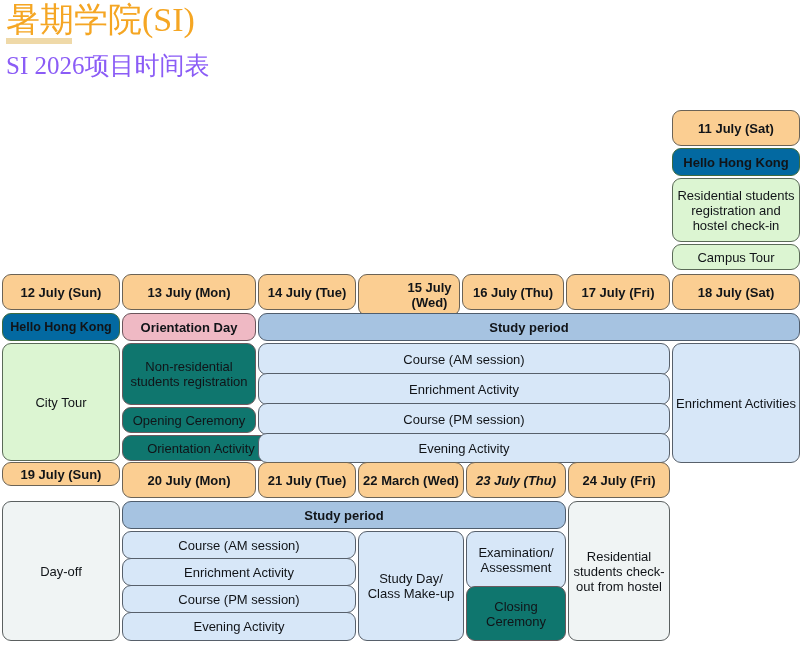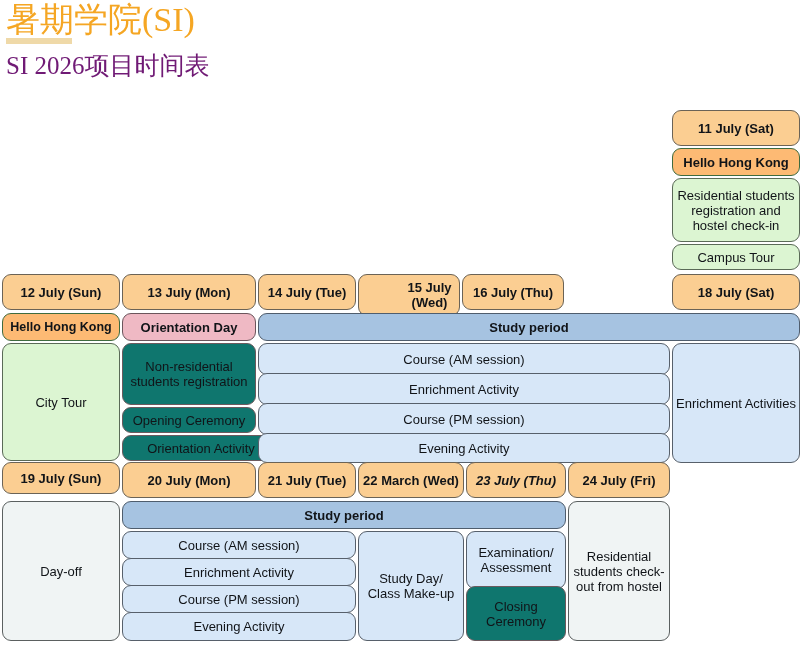--- a/index.html
+++ b/index.html
@@ -35,21 +35,21 @@
   .title-underline {
     width: 66px;
     height: 6px;
     background: #EFD9A8;
     margin-top: 2px;
     margin-bottom: 7px;
   }
   .title-sub {
     font-family: "Liberation Serif", serif;
     font-size: 25px;
-    color: #701a75;
+    color: #8b5cf6;
     line-height: 30px;
     white-space: nowrap;
   }
 
   
   .cell {
     position: absolute;
     border: 1px solid #555a5f;
     border-radius: 9px;
     display: flex;
@@ -60,21 +60,21 @@
     color: #111418;
     line-height: 15px;
     padding: 1px 3px;
     overflow: hidden;
     white-space: pre-line;
   }
   .cell.bold { font-weight: bold; }
 
   
   .c-date    { background: #FBCE92; border-color: #6b6356; }
-  .c-green   { background: #fdba74; border-color: #3f6b3f; }
+  .c-green   { background: #0369a1; border-color: #3f6b3f; }
   .c-greenlt { background: #DCF5D2; border-color: #5a6a57; }
   .c-pink    { background: #EFB9C4; border-color: #6b555c; }
   .c-pinklt  { background: #0f766e; border-color: #6b5a5e; }
   .c-blue    { background: #A6C3E1; border-color: #4f5d6d; }
   .c-bluelt  { background: #D7E7F8; border-color: #57606b; }
   .c-gray    { background: #F0F4F4; border-color: #5b6060; }
 </style>
 </head>
 <body>
 
@@ -92,40 +92,41 @@
 
   <div class="cell c-greenlt" style="left:672px; top:178px; width:128px; height:64px;">Residential students registration and hostel check-in</div>
 
   <div class="cell c-greenlt" style="left:672px; top:244px; width:128px; height:26px;">Campus Tour</div>
 
   <div class="cell c-date bold" style="left:2px;   top:274px; width:118px; height:36px;">12 July (Sun)</div>
   <div class="cell c-date bold" style="left:122px; top:274px; width:134px; height:36px;">13 July (Mon)</div>
   <div class="cell c-date bold" style="left:258px; top:274px; width:98px;  height:36px;">14 July (Tue)</div>
   <div class="cell c-date bold" style="left:358px; top:274px; width:102px; height:42px;padding-left:44px;">15 July (Wed)</div>
   <div class="cell c-date bold" style="left:462px; top:274px; width:102px; height:36px;">16 July (Thu)</div>
+  <div class="cell c-date bold" style="left:566px; top:274px; width:104px; height:36px;">17 July (Fri)</div>
   <div class="cell c-date bold" style="left:672px; top:274px; width:128px; height:36px;">18 July (Sat)</div>
 
   <div class="cell c-green bold" style="left:2px;   top:313px; width:118px; height:28px; font-size:12.5px;">Hello Hong Kong</div>
   <div class="cell c-pink bold" style="left:122px; top:313px; width:134px; height:28px;">Orientation Day</div>
   <div class="cell c-blue bold" style="left:258px; top:313px; width:542px; height:28px;">Study period</div>
 
   <div class="cell c-greenlt" style="left:2px; top:343px; width:118px; height:118px;">City Tour</div>
 
   <div class="cell c-pinklt" style="left:122px; top:343px; width:134px; height:62px;">Non-residential students registration</div>
   <div class="cell c-pinklt" style="left:122px; top:407px; width:134px; height:26px;">Opening Ceremony</div>
   <div class="cell c-pinklt" style="left:122px; top:435px; width:158px; height:26px;">Orientation Activity</div>
 
   <div class="cell c-bluelt" style="left:258px; top:343px; width:412px; height:32px;">Course (AM session)</div>
   <div class="cell c-bluelt" style="left:258px; top:373px; width:412px; height:32px;">Enrichment Activity</div>
   <div class="cell c-bluelt" style="left:258px; top:403px; width:412px; height:32px;">Course (PM session)</div>
   <div class="cell c-bluelt" style="left:258px; top:433px; width:412px; height:30px;">Evening Activity</div>
 
   <div class="cell c-bluelt" style="left:672px; top:343px; width:128px; height:120px;">Enrichment Activities</div>
 
-  <div class="cell c-date bold" style="left:2px;   top:462px; width:118px; height:32px;">19 July (Sun)</div>
+  <div class="cell c-date bold" style="left:2px;   top:462px; width:118px; height:24px;">19 July (Sun)</div>
   <div class="cell c-date bold" style="left:122px; top:462px; width:134px; height:36px;">20 July (Mon)</div>
   <div class="cell c-date bold" style="left:258px; top:462px; width:98px;  height:36px;">21 July (Tue)</div>
   <div class="cell c-date bold" style="left:358px; top:462px; width:106px; height:36px;">22 March (Wed)</div>
   <div class="cell c-date bold" style="left:466px; top:462px; width:100px; height:36px;font-style:italic;">23 July (Thu)</div>
   <div class="cell c-date bold" style="left:568px; top:462px; width:102px; height:36px;">24 July (Fri)</div>
 
   <div class="cell c-blue bold" style="left:122px; top:501px; width:444px; height:28px;">Study period</div>
 
   <div class="cell c-gray" style="left:2px; top:501px; width:118px; height:140px;">Day-off</div>
 

